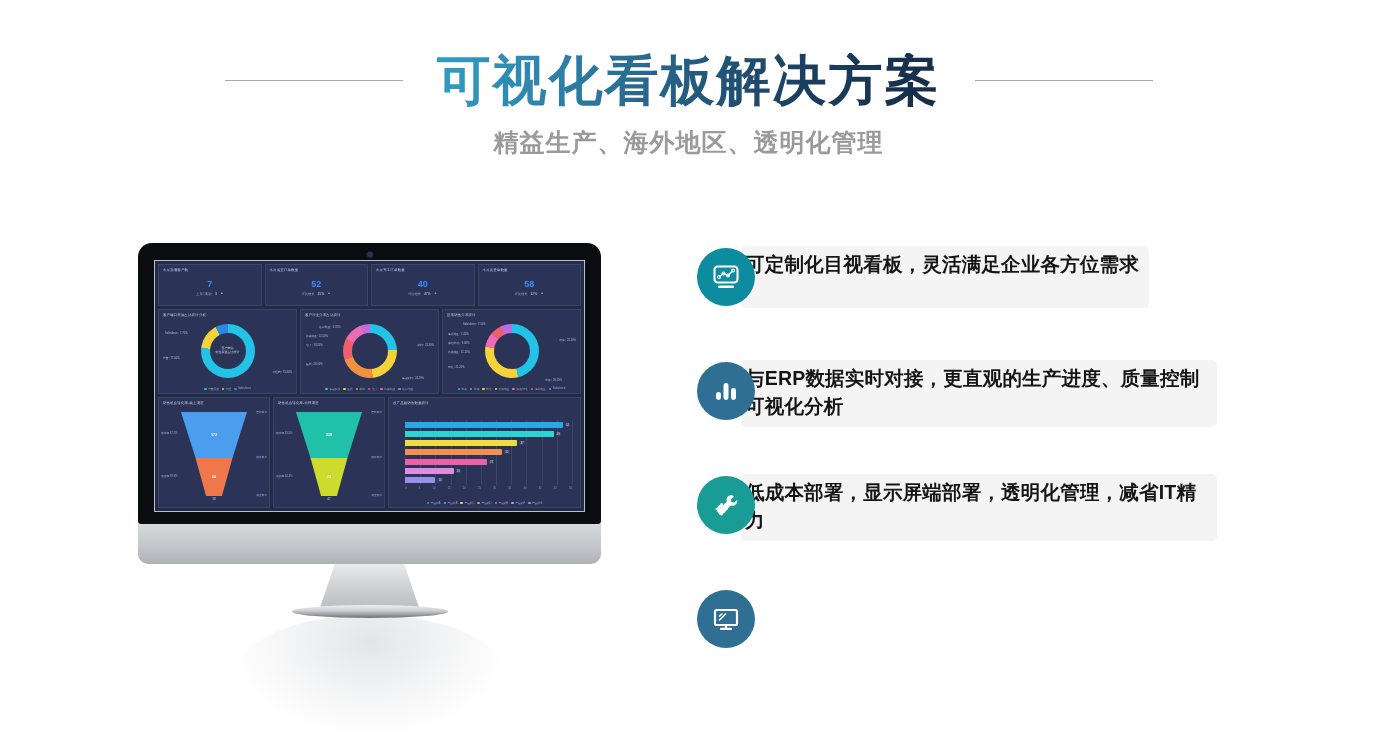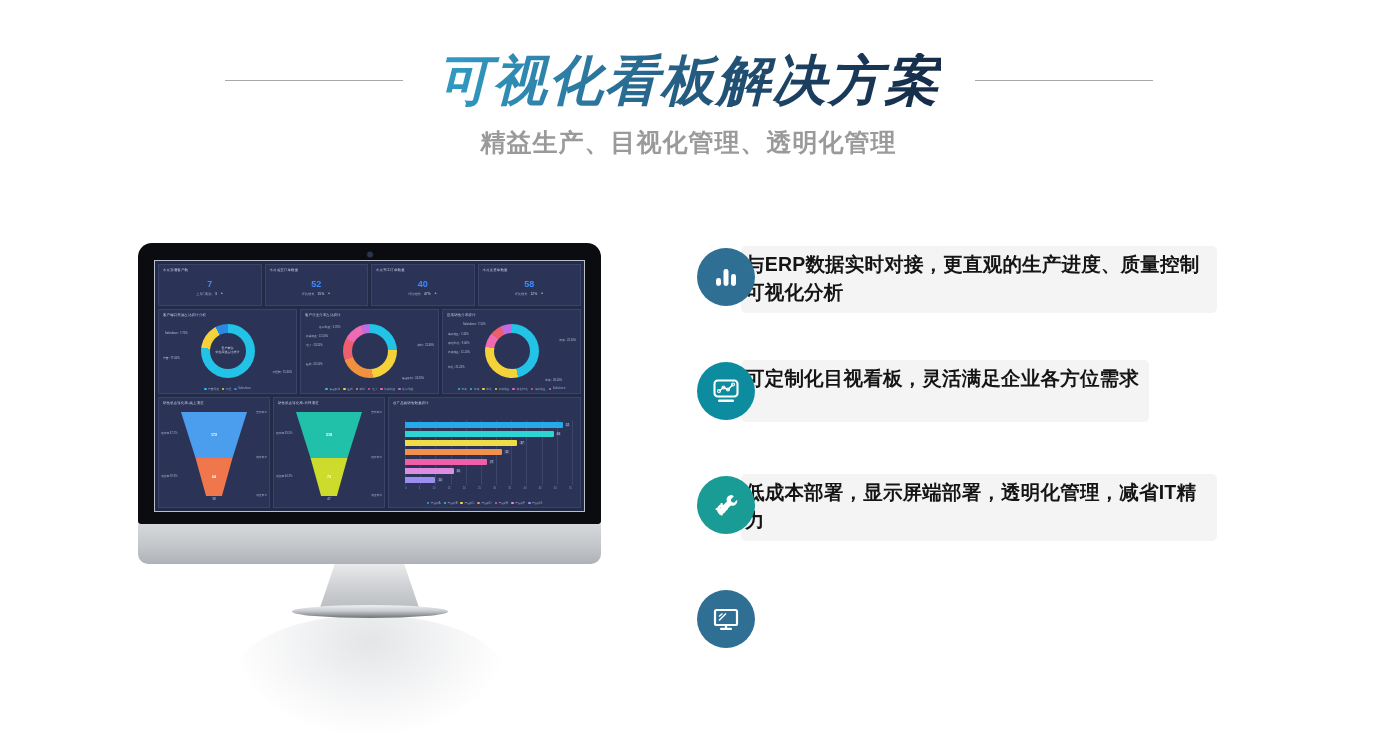--- a/index.html
+++ b/index.html
@@ -8,21 +8,21 @@
     background: #ffffff;
     font-family: "Liberation Sans", "DejaVu Sans", sans-serif;
     overflow: hidden;
   }
   .page { position: relative; width: 1377px; height: 753px; }
 
   
   .header { position: absolute; top: 0; left: 0; width: 1377px; height: 190px; }
   .title-row {
     position: absolute; top: 44px; left: 0; width: 1377px; height: 72px;
-    display: flex; align-items: center; justify-content: center; gap: 34px; font-style: italic;
+    display: flex; align-items: center; justify-content: center; gap: 34px;
   }
   .deco-line { width: 178px; height: 1px; background: #a9a9a9; flex: 0 0 auto; }
   .main-title {
     font-size: 54px; font-weight: 700; letter-spacing: 2px; line-height: 1;
     white-space: nowrap;
     background: linear-gradient(100deg, #2f9ec4 0%, #2f83ab 22%, #255f84 48%, #1b3f60 72%, #152c47 100%);
     -webkit-background-clip: text; background-clip: text;
     -webkit-text-fill-color: transparent; color: #1b3f60;
   }
   .subtitle {
@@ -162,21 +162,21 @@
 <body>
 
 <div class="page">
 
   <div class="header">
     <div class="title-row">
       <div class="deco-line"></div>
       <div class="main-title">可视化看板解决方案</div>
       <div class="deco-line"></div>
     </div>
-    <div class="subtitle">精益生产、目视化管理、透明化管理</div>
+    <div class="subtitle">精益生产、海外地区、透明化管理</div>
   </div>
 
   <div class="monitor-wrap">
     <div class="monitor-body">
       <div class="webcam"></div>
       <div class="screen">
         <div class="dash">
 
           <div class="dash-row kpi-row">
             <div class="panel kpi">
@@ -460,46 +460,46 @@
     </div>
     <div class="chin"></div>
     <div class="neck"></div>
     <div class="base"></div>
     <div class="floor-shadow"></div>
   </div>
 
   <div class="features">
 
     <div class="feature">
-      <div class="f-icon" style="background:#2e6f93; position:absolute; left:0; top:0;">
-        <svg width="32" height="32" viewBox="0 0 32 32" fill="none">
-          <rect x="6" y="17" width="5" height="8" rx="2.4" fill="#fff"></rect>
-          <rect x="13.5" y="8" width="5" height="17" rx="2.4" fill="#fff"></rect>
-          <rect x="21" y="13" width="5" height="12" rx="2.4" fill="#fff"></rect>
-        </svg>
-      </div>
-      <div class="f-text-wrap">
-        <div class="f-text">与ERP数据实时对接，更直观的生产进度、质量控制可视化分析</div>
-      </div>
-    </div>
-
-    <div class="feature">
       <div class="f-icon" style="background:#0c8c9e; position:absolute; left:0; top:0;">
         <svg width="34" height="34" viewBox="0 0 34 34" fill="none">
           <rect x="5.5" y="6.5" width="23" height="16" rx="3.2" stroke="#fff" stroke-width="2.1"></rect>
           <polyline points="10,17 14.5,13.5 19,15.5 24,10.5" stroke="#fff" stroke-width="1.5" fill="none"></polyline>
           <circle cx="10" cy="17" r="1.5" stroke="#fff" stroke-width="1.1" fill="none"></circle>
           <circle cx="14.5" cy="13.5" r="1.5" stroke="#fff" stroke-width="1.1" fill="none"></circle>
           <circle cx="19" cy="15.5" r="1.5" stroke="#fff" stroke-width="1.1" fill="none"></circle>
           <circle cx="24" cy="10.5" r="1.5" stroke="#fff" stroke-width="1.1" fill="none"></circle>
           <rect x="9" y="25.5" width="16" height="2.6" rx="1.3" fill="#fff"></rect>
         </svg>
       </div>
       <div class="f-text-wrap">
         <div class="f-text">可定制化目视看板，灵活满足企业各方位需求</div>
+      </div>
+    </div>
+
+    <div class="feature">
+      <div class="f-icon" style="background:#2e6f93; position:absolute; left:0; top:0;">
+        <svg width="32" height="32" viewBox="0 0 32 32" fill="none">
+          <rect x="6" y="17" width="5" height="8" rx="2.4" fill="#fff"></rect>
+          <rect x="13.5" y="8" width="5" height="17" rx="2.4" fill="#fff"></rect>
+          <rect x="21" y="13" width="5" height="12" rx="2.4" fill="#fff"></rect>
+        </svg>
+      </div>
+      <div class="f-text-wrap">
+        <div class="f-text">与ERP数据实时对接，更直观的生产进度、质量控制可视化分析</div>
       </div>
     </div>
 
     <div class="feature">
       <div class="f-icon" style="background:#199b96; position:absolute; left:0; top:0;">
         <svg width="34" height="34" viewBox="0 0 34 34" fill="none">
           <path d="M23.5 7.2a4.7 4.7 0 0 0-5.6 6.2L9.4 21.9a2.4 2.4 0 0 0 0 3.4l.6.6a2.4 2.4 0 0 0 3.4 0l8.5-8.5a4.7 4.7 0 0 0 6.2-5.6l-3 3-2.6-.7-.7-2.6 3-3z" fill="#fff"></path>
           <path d="M12.6 16.6a4.6 4.6 0 1 0 0 9.2 4.6 4.6 0 0 0 0-9.2zm0 2.6a2 2 0 1 1 0 4 2 2 0 0 1 0-4z" fill="#fff"></path>
           <g fill="#fff">
             <rect x="11.5" y="15" width="2.2" height="2.6" rx=".7"></rect>

